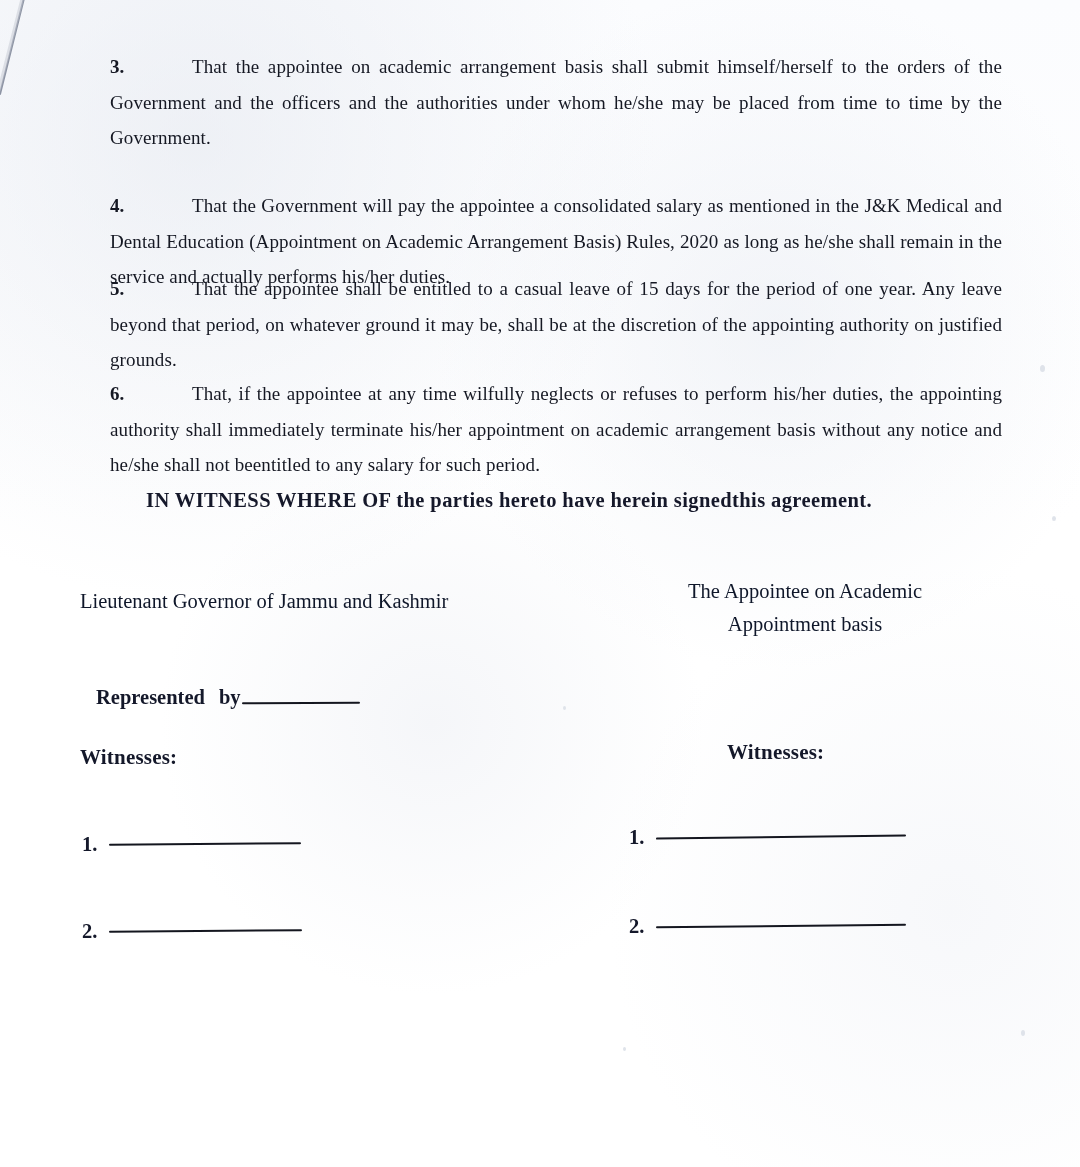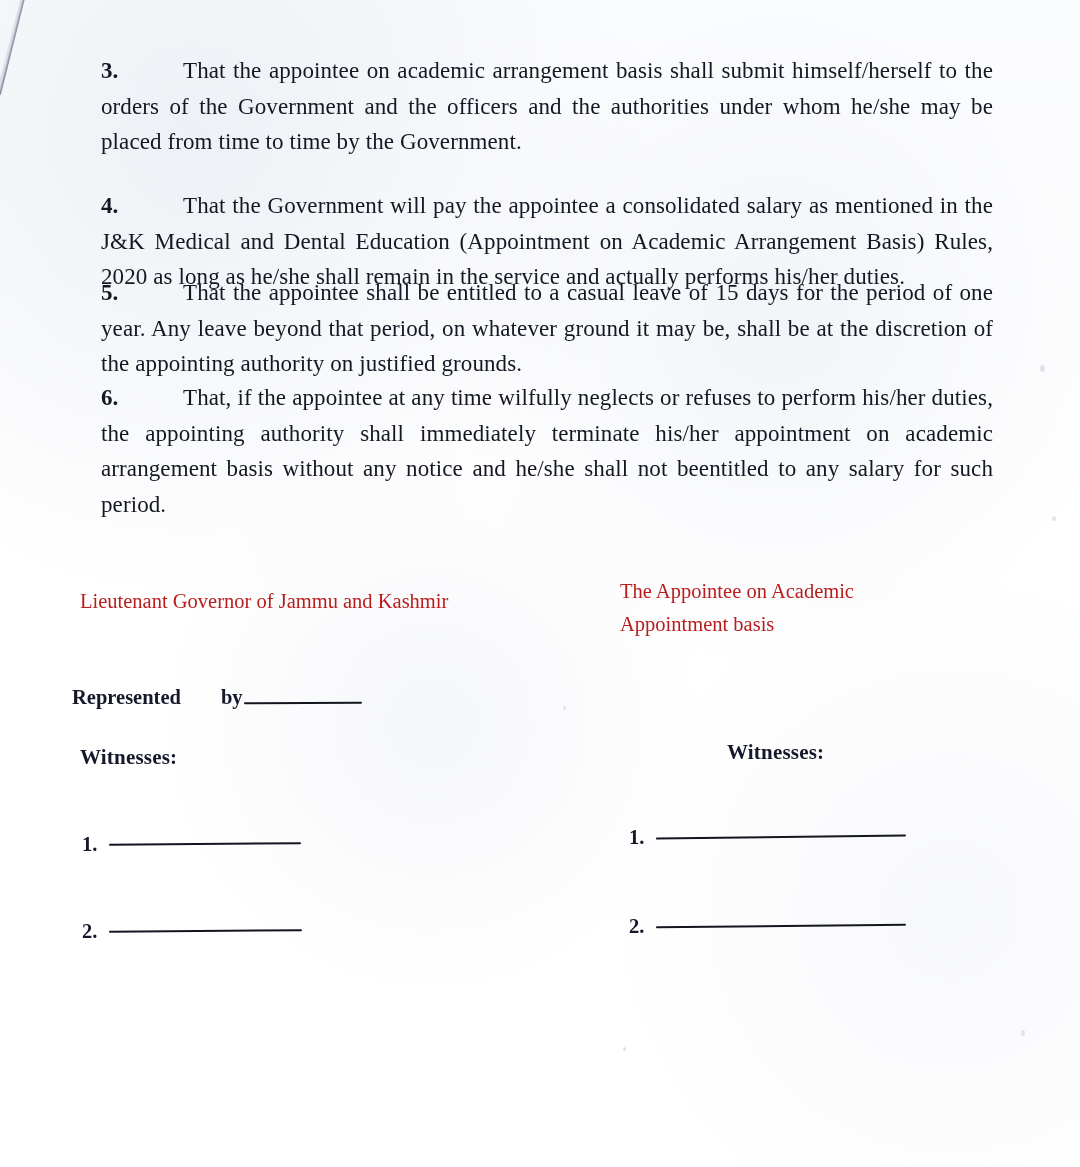--- a/index.html
+++ b/index.html
@@ -41,23 +41,23 @@
     position: absolute;
     left: -6px;
     top: -10px;
     width: 120px;
     height: 130px;
     pointer-events: none;
   }
 
   .body-text {
     position: absolute;
-    left: 101px;
+    left: 110px;
     width: 892px;
-    font-size: 23px;
+    font-size: 19px;
     line-height: 35.5px;
     text-align: justify;
     text-justify: inter-word;
     letter-spacing: 0.1px;
     color: #151823;
   }
 
   .clause-num {
     display: inline-block;
     width: 82px;
@@ -76,48 +76,48 @@
     font-size: 20.5px;
     letter-spacing: 0.4px;
     font-weight: 600;
     color: #15182a;
   }
 
   .sig-party {
     position: absolute;
     font-size: 20.5px;
     line-height: 33px;
-    color: #b91c1c;
+    color: #0f172a;
   }
 
   #party-left {
     left: 80px;
     top: 585px;
     width: 430px;
     text-align: left;
   }
 
   #party-right {
     left: 620px;
     top: 575px;
     width: 370px;
-    text-align: left;
+    text-align: center;
   }
 
   #represented-row {
     position: absolute;
-    left: 72px;
+    left: 96px;
     top: 686px;
     display: flex;
     align-items: baseline;
     font-size: 20.5px;
     color: #14182a;
     font-weight: 600;
   }
-  #represented-by-label { margin-left: 40px; }
+  #represented-by-label { margin-left: 14px; }
 
   .rule {
     display: block;
     background: #14161f;
     border-radius: 2px;
   }
 
   #represented-rule {
     width: 118px;
     height: 2px;
@@ -200,20 +200,21 @@
   </p>
 
   <p class="body-text" id="clause-5">
     <span class="clause-num">5.</span><span class="clause-body">That the appointee shall be entitled to a casual leave of 15 days for the period of one year. Any leave beyond that period, on whatever ground it may be, shall be at the discretion of the appointing authority on justified grounds.</span>
   </p>
 
   <p class="body-text" id="clause-6">
     <span class="clause-num">6.</span><span class="clause-body">That, if the appointee at any time wilfully neglects or refuses to perform his/her duties, the appointing authority shall immediately terminate his/her appointment on academic arrangement basis without any notice and he/she shall not beentitled to any salary for such period.</span>
   </p>
 
+  <div id="witness-statement">IN WITNESS WHERE OF the parties hereto have herein signedthis agreement.</div>
 
   <div class="sig-party" id="party-left">
     <div>Lieutenant Governor of Jammu and Kashmir</div>
   </div>
 
   <div class="sig-party" id="party-right">
     <div>The Appointee on Academic</div>
     <div>Appointment basis</div>
   </div>
 

